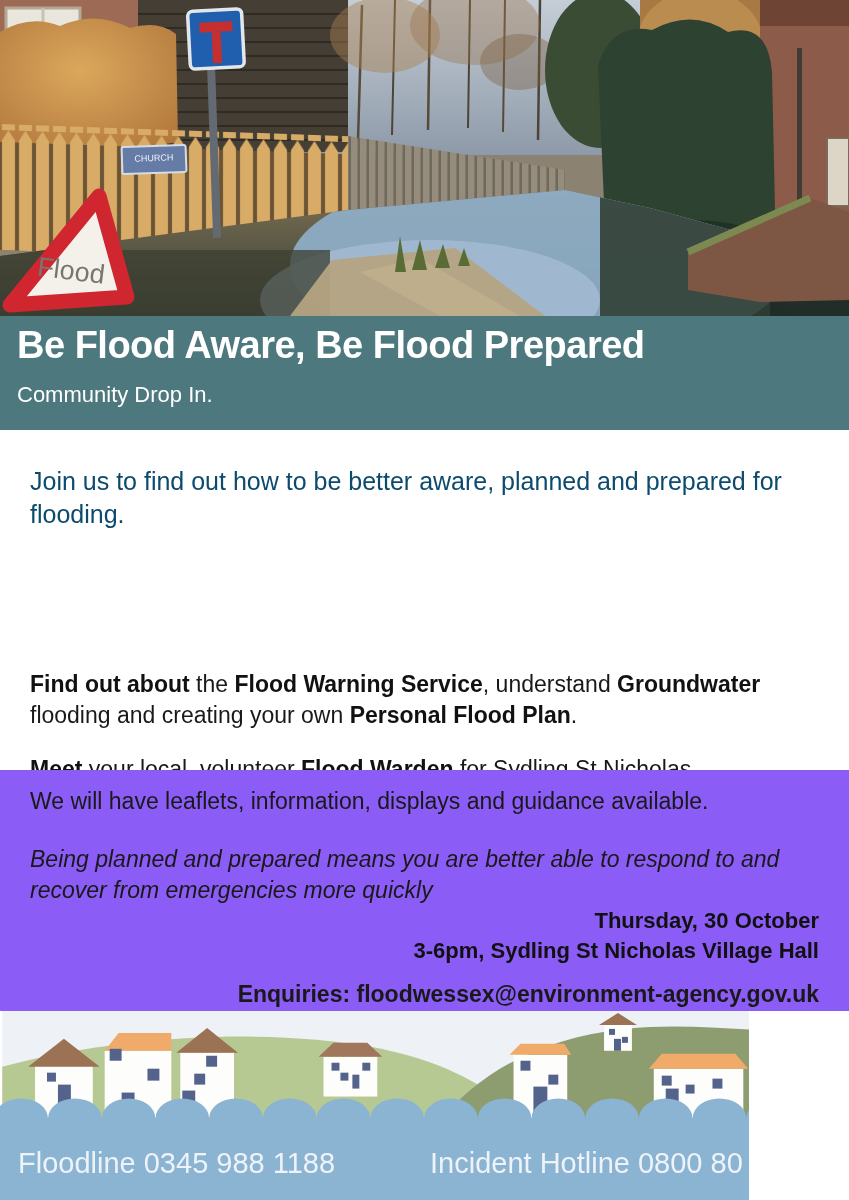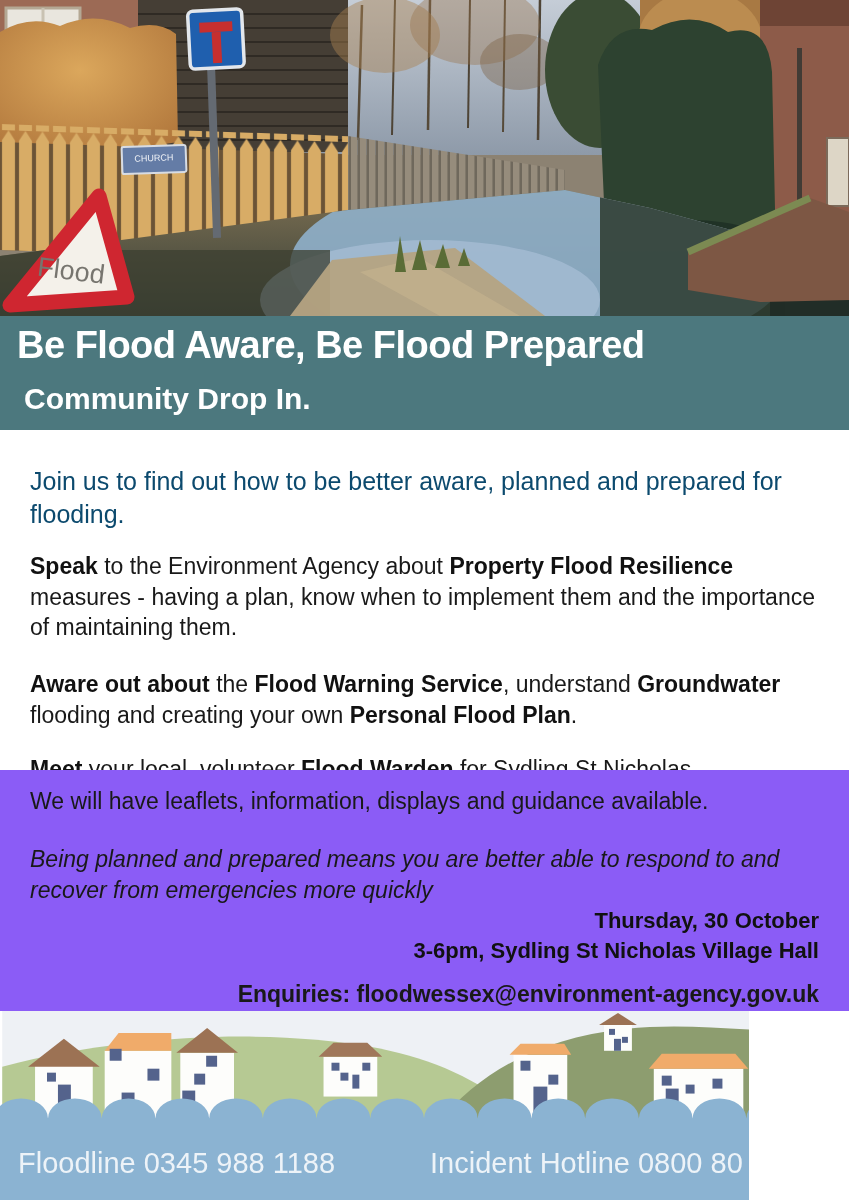--- a/index.html
+++ b/index.html
@@ -10,21 +10,21 @@
   .photo{position:absolute;left:0;top:0;width:849px;height:316px;overflow:hidden;}
   .photo svg{display:block;}
   .ea-box{position:absolute;left:632px;top:9px;width:204px;height:87px;background:#ffffff;
           display:flex;align-items:center;padding-left:10px;box-sizing:border-box;}
   .ea-text{margin-left:8px;color:#00833e;font-family:"Liberation Serif","DejaVu Serif",serif;
            font-size:25px;line-height:1.02;}
 
   
   .banner{position:absolute;left:0;top:316px;width:849px;height:114px;background:#4c787e;color:#fff;}
   .banner-title{position:absolute;left:17px;top:8px;font-size:38px;font-weight:bold;letter-spacing:-0.5px;}
-  .banner-subtitle{position:absolute;left:17px;top:66px;font-size:30px;font-weight:bold;margin-left:7px;}
+  .banner-subtitle{position:absolute;left:17px;top:66px;font-size:22px;font-weight:normal;}
 
   
   .intro-heading{position:absolute;left:30px;top:465px;width:800px;
                  font-size:25px;font-weight:normal;line-height:1.3;color:#0c4a6e;}
   .para{position:absolute;left:30px;width:800px;font-size:23px;line-height:1.33;color:#191919;}
   .p1{top:528px;} .p2{top:646px;} .p3{top:731px;}
   .para b{font-weight:bold;color:#111;}
 
   
   .highlight{position:absolute;left:0;top:770px;width:849px;height:241px;background:#8b5cf6;}
@@ -174,23 +174,22 @@
 
   </div>
 
   <div class="banner">
     <div class="banner-title">Be Flood Aware, Be Flood Prepared</div>
     <div class="banner-subtitle">Community Drop In.</div>
   </div>
 
   <div class="intro-heading">Join us to find out how to be better aware, planned and prepared for flooding.</div>
 
-  <p class="para p1"><b>Speak</b><span> to the Environment Agency about </span><b>Property Flood Resilience</b><span> measures - having a plan, know when to implement them and the importance of maintaining them.</span></p>
-
-  <p class="para p2"><b>Aware out about</b><span> the </span><b>Flood Warning Service</b><span>, understand </span><b>Groundwater</b><span> flooding and creating your own </span><b>Personal Flood Plan</b><span>.</span></p>
+
+  <p class="para p2"><b>Find out about</b><span> the </span><b>Flood Warning Service</b><span>, understand </span><b>Groundwater</b><span> flooding and creating your own </span><b>Personal Flood Plan</b><span>.</span></p>
 
   <p class="para p3"><b>Meet</b><span> your local, volunteer </span><b>Flood Warden</b><span> for Sydling St Nicholas.</span></p>
 
   <div class="highlight">
     <div class="hl-p1">We will have leaflets, information, displays and guidance available.</div>
     <div class="hl-p2">Being planned and prepared means you are better able to respond to and recover from emergencies more quickly</div>
     <div class="event">
       <div class="event-line">Thursday, 30 October</div>
       <div class="event-line">3-6pm, Sydling St Nicholas Village Hall</div>
       <div class="event-enq">Enquiries: floodwessex@environment-agency.gov.uk</div>

